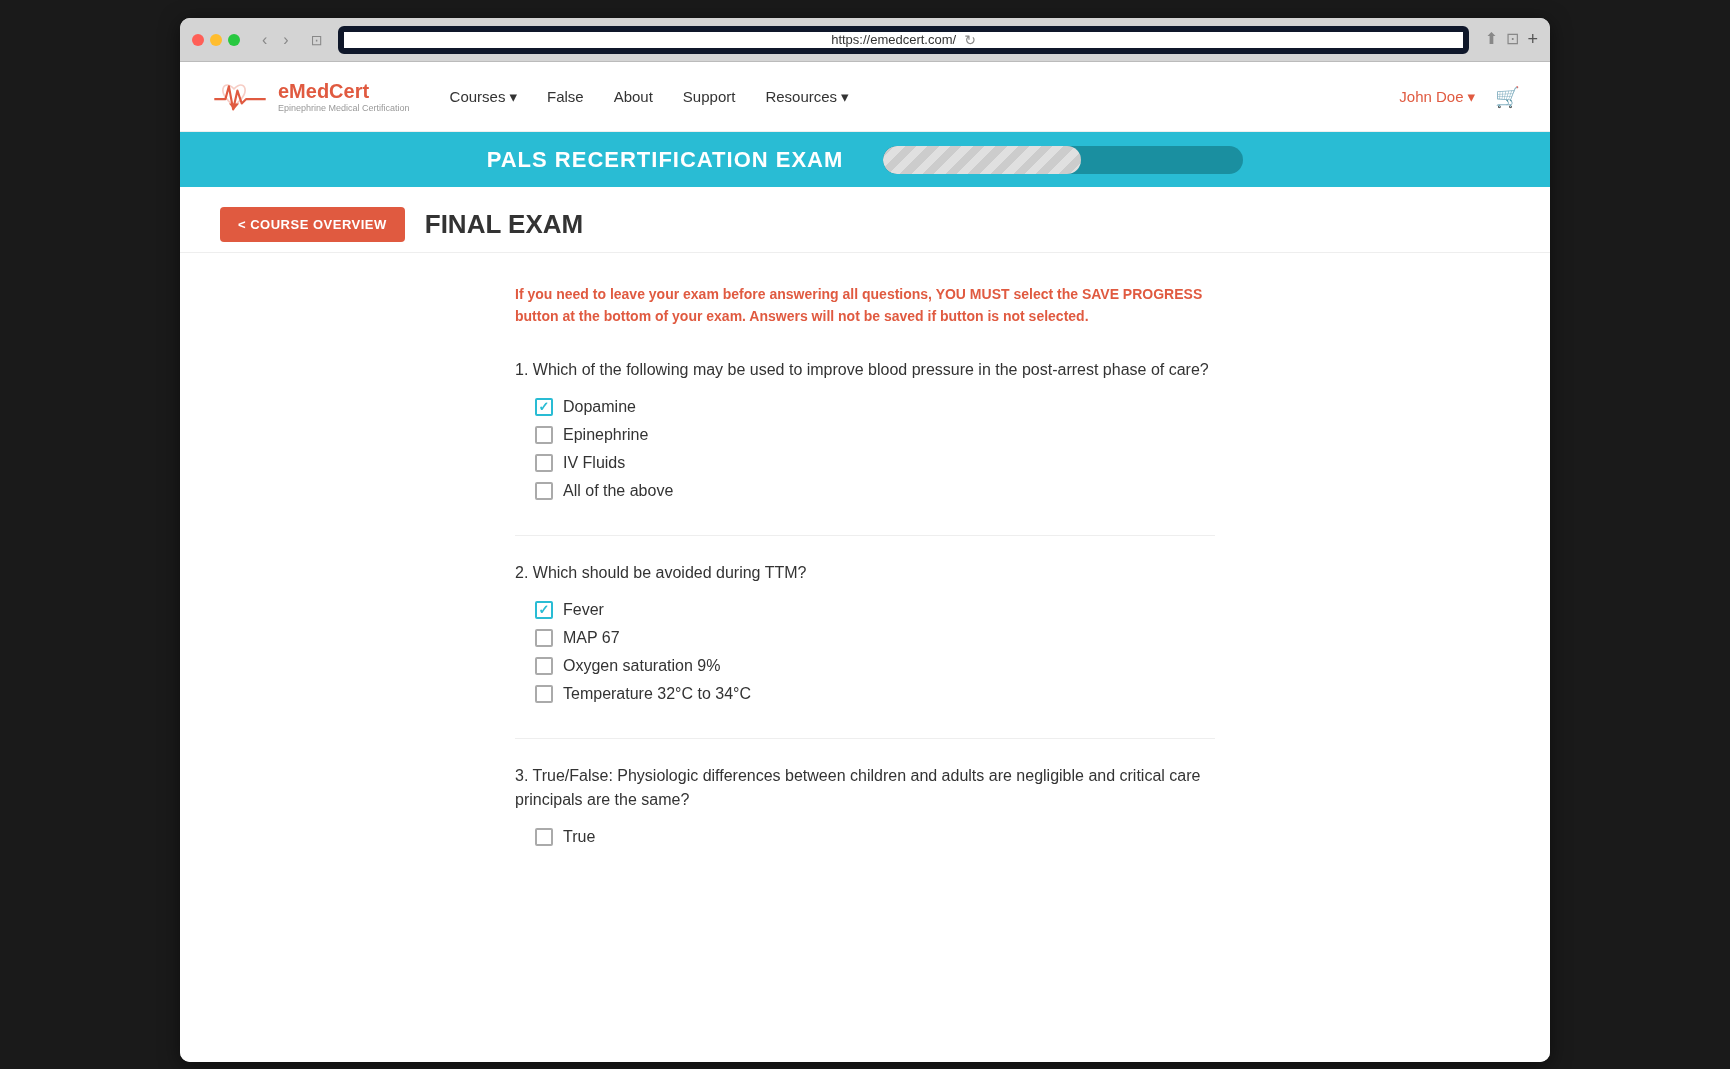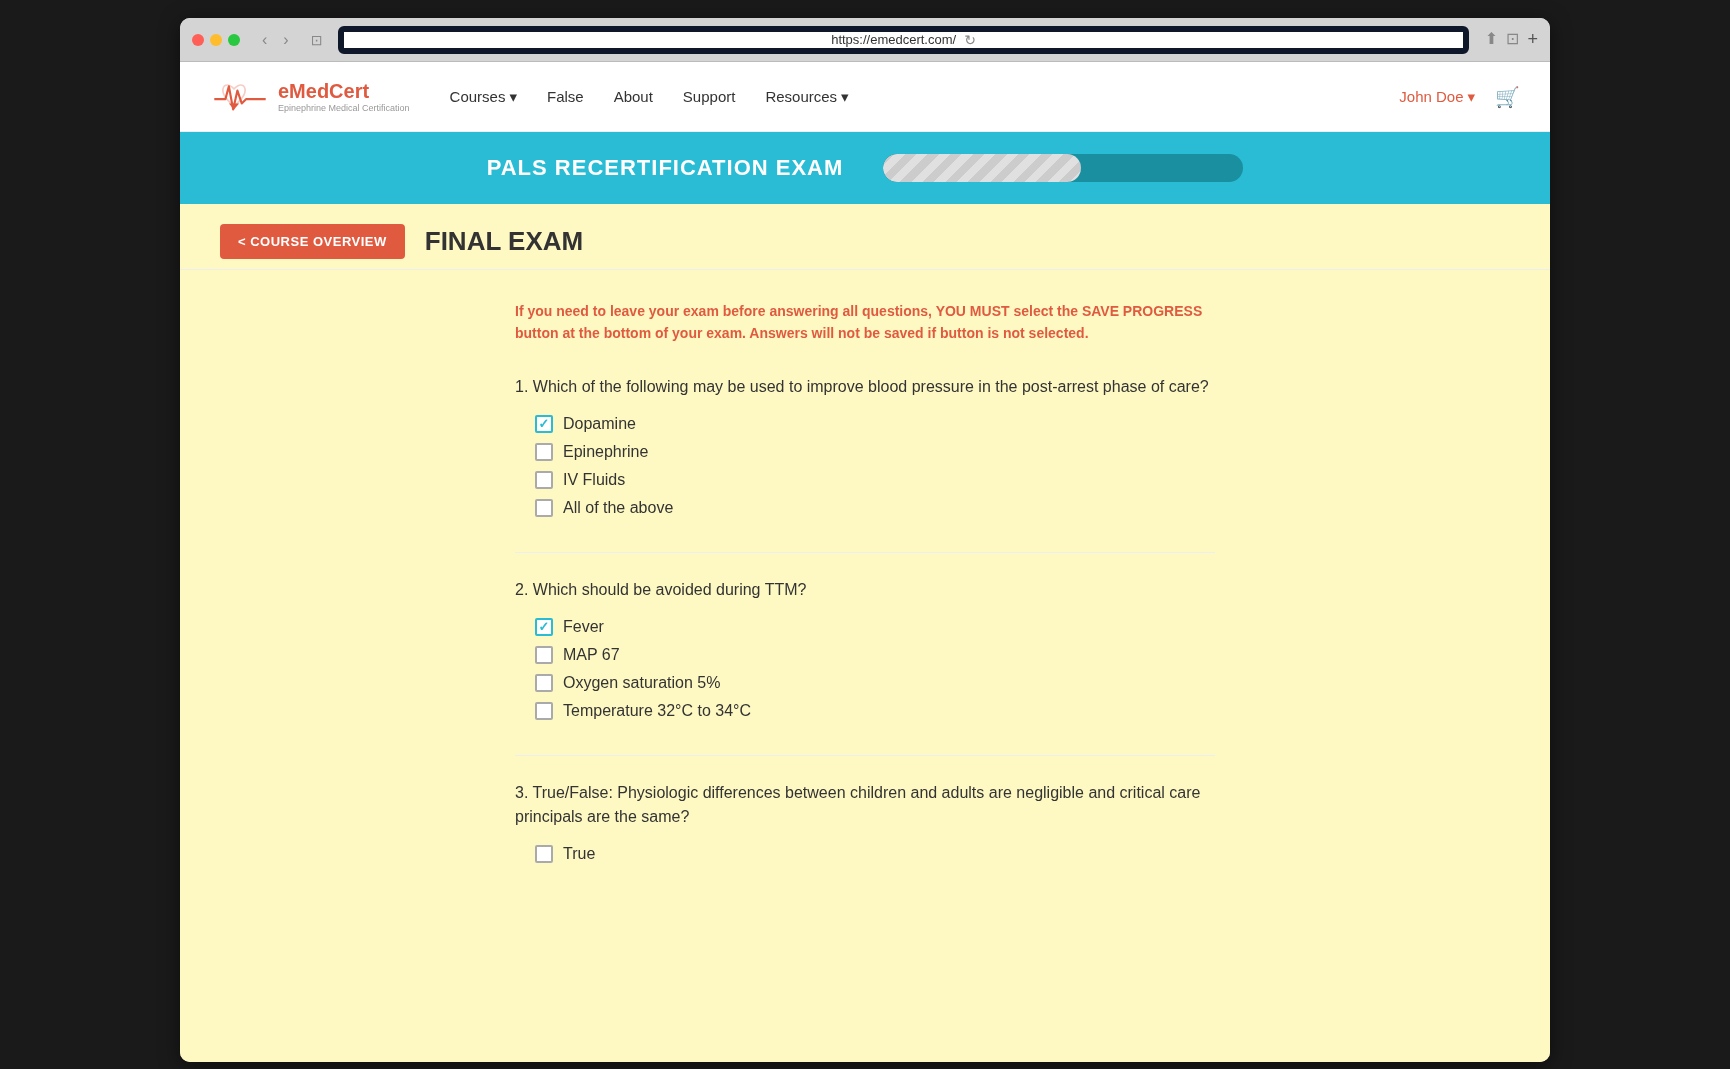--- a/index.html
+++ b/index.html
@@ -87,21 +87,21 @@
 
     .browser-actions {
       display: flex;
       gap: 8px;
       margin-left: 8px;
       color: #888;
       font-size: 16px;
     }
 
     .browser-content {
-      background: #fef9c3;
+      background: #ffffff;
       min-height: 1000px;
     }
 
     
     .site-nav {
       display: flex;
       align-items: center;
       padding: 0 30px;
       height: 70px;
       border-bottom: 1px solid #eee;
@@ -141,21 +141,21 @@
 
     .nav-right {
       display: flex;
       align-items: center;
       gap: 20px;
     }
 
     
     .exam-banner {
       background: #29bcd4;
-      height: 72px;
+      height: 55px;
       display: flex;
       align-items: center;
       justify-content: center;
       gap: 40px;
       padding: 0 40px;
     }
 
     .exam-title {
       color: white;
       font-size: 22px;
@@ -411,21 +411,21 @@
           <div class="answer-option">
             <div class="checkbox checked"></div>
             <span>Fever</span>
           </div>
           <div class="answer-option">
             <div class="checkbox"></div>
             <span>MAP 67</span>
           </div>
           <div class="answer-option">
             <div class="checkbox"></div>
-            <span>Oxygen saturation 5%</span>
+            <span>Oxygen saturation 9%</span>
           </div>
           <div class="answer-option">
             <div class="checkbox"></div>
             <span>Temperature 32°C to 34°C</span>
           </div>
         </div>
       </div>
 
       <hr class="divider">
 

